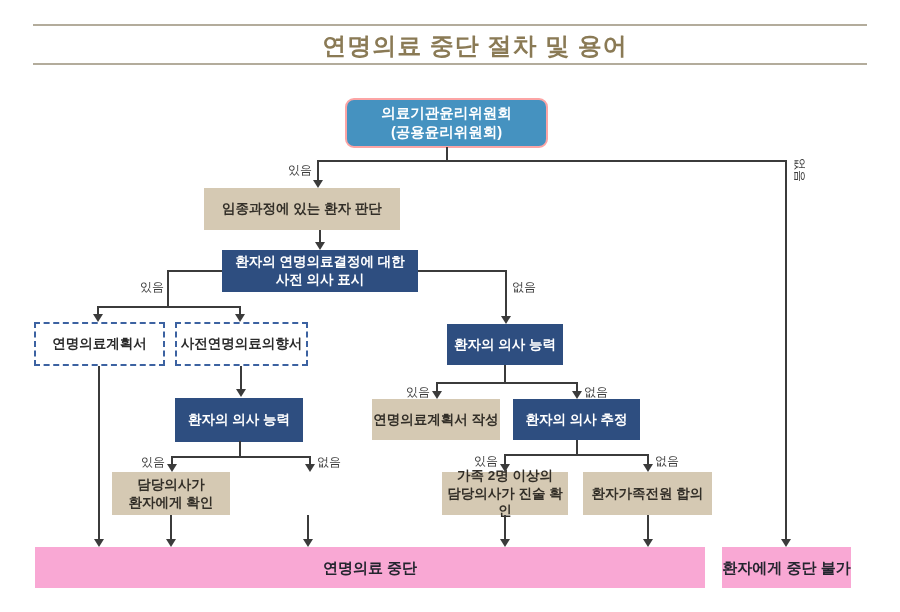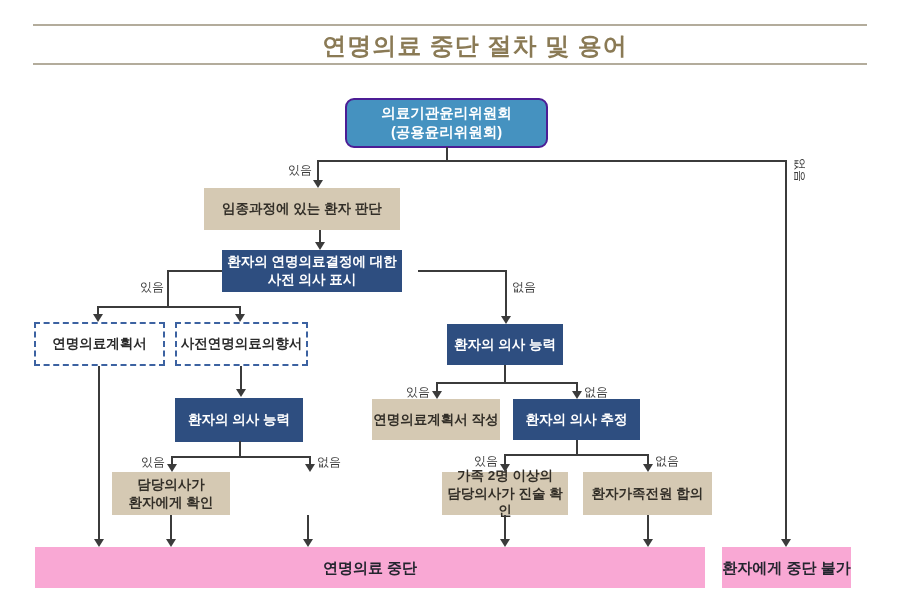--- a/index.html
+++ b/index.html
@@ -11,21 +11,21 @@
   .title{
     position:absolute;left:0;top:30px;width:900px;text-align:center;
     font-size:24px;font-weight:bold;color:#8a7a55;letter-spacing:1px;padding-left:25px;
   }
   .box{
     position:absolute;display:flex;align-items:center;justify-content:center;
     text-align:center;white-space:pre-line;font-weight:bold;line-height:1.3;
     box-sizing:border-box;
   }
   .blue{
-    background:#4592c0;border:2px solid #4c1d95;border-radius:9px;
+    background:#4592c0;border:2px solid #fca5a5;border-radius:9px;
     color:#ffffff;font-size:14.5px;
   }
   .navy{background:#2e4e80;color:#ffffff;font-size:13.5px;}
   .tan{background:#d5c9b3;color:#332f28;font-size:13.5px;}
   .dashed{background:#ffffff;border:2px dashed #3c62a1;color:#2b2b2b;font-size:13.5px;}
   .bar{background:#f9a8d4;color:#23252e;font-size:15px;}
   .v{position:absolute;width:2px;background:#3b3b3b;display:block;}
   .h{position:absolute;height:2px;background:#3b3b3b;display:block;}
   .arr{
     position:absolute;width:0;height:0;display:block;
@@ -43,21 +43,21 @@
 
 <div class="page">
 
   <div class="rule" style="top:24px"></div>
   <div class="title">연명의료 중단 절차 및 용어</div>
   <div class="rule" style="top:63px"></div>
 
   <div class="box blue" style="left:345px;top:98px;width:203px;height:50px">의료기관윤리위원회
 (공용윤리위원회)</div>
   <div class="box tan" style="left:204px;top:188px;width:196px;height:42px">임종과정에 있는 환자 판단</div>
-  <div class="box navy" style="left:222px;top:250px;width:180px;height:42px">환자의 연명의료결정에 대한
+  <div class="box navy" style="left:222px;top:250px;width:196px;height:42px">환자의 연명의료결정에 대한
 사전 의사 표시</div>
   <div class="box dashed" style="left:34px;top:322px;width:131px;height:44px">연명의료계획서</div>
   <div class="box dashed" style="left:175px;top:322px;width:133px;height:44px">사전연명의료의향서</div>
   <div class="box navy" style="left:175px;top:398px;width:128px;height:44px">환자의 의사 능력</div>
   <div class="box navy" style="left:447px;top:324px;width:116px;height:41px">환자의 의사 능력</div>
   <div class="box tan" style="left:372px;top:399px;width:128px;height:41px">연명의료계획서 작성</div>
   <div class="box navy" style="left:513px;top:399px;width:127px;height:41px">환자의 의사 추정</div>
   <div class="box tan" style="left:112px;top:472px;width:118px;height:43px">담당의사가
 환자에게 확인</div>
   <div class="box tan" style="left:442px;top:472px;width:126px;height:43px">가족 2명 이상의

